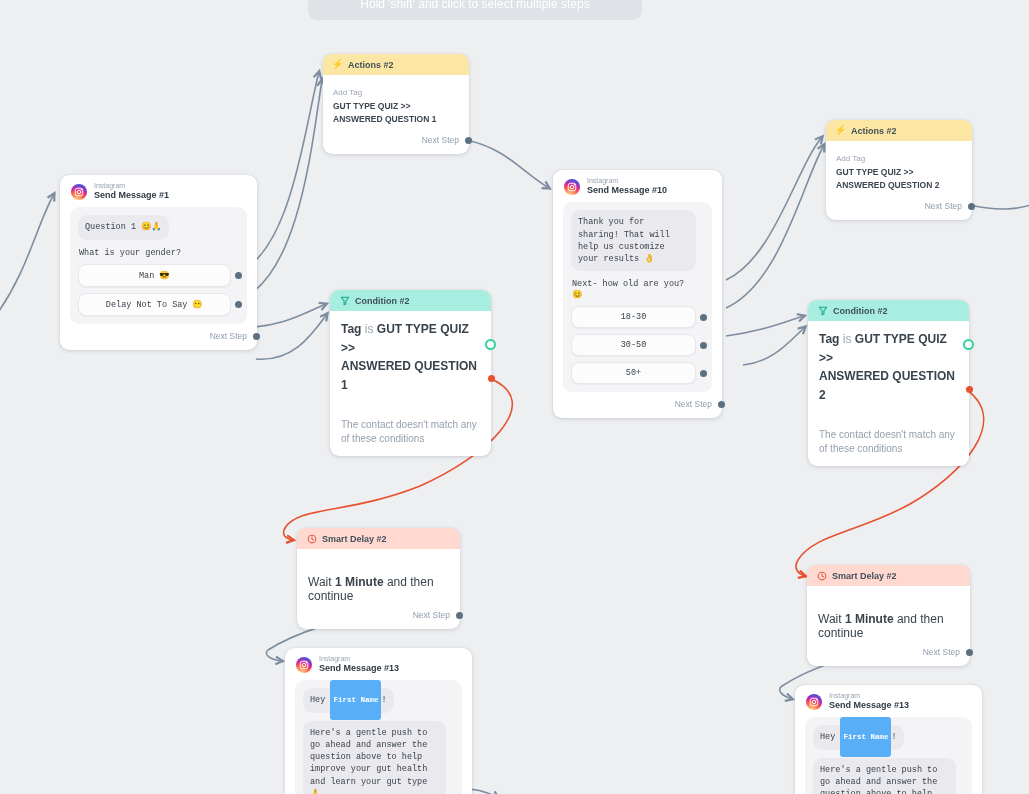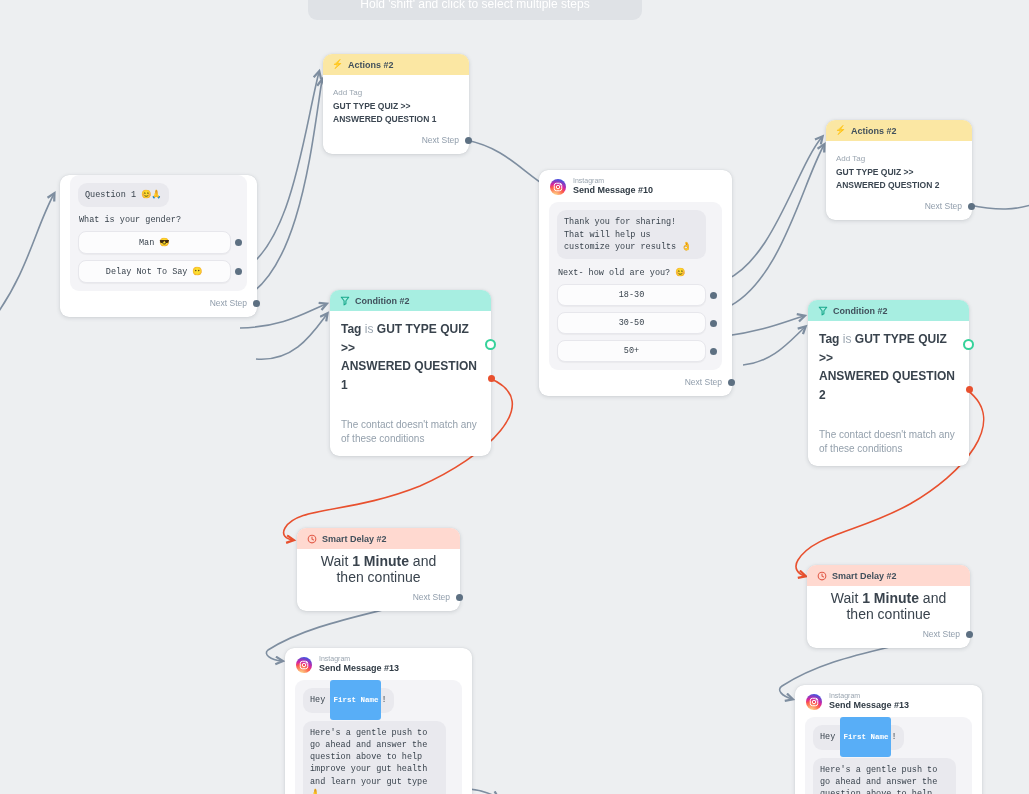--- a/index.html
+++ b/index.html
@@ -59,21 +59,21 @@
   .btn-dot{position:absolute;right:-12px;top:50%;margin-top:-3.5px;}
   .chip{background:var(--chip-blue,#58aef7);color:#fff;border-radius:3px;padding:16px 3px;font-size:7.5px;font-weight:700;}
   
   .cond-body{position:relative;padding:9px 11px 10px;}
   .cond-rule{font-size:12px;color:#39434d;font-weight:700;line-height:1.55;}
   .cond-verb{color:#9aa5b0;font-weight:400;}
   .no-match{margin-top:24px;font-size:10px;color:#94a0ac;text-align:left;line-height:1.4;}
   .port-green{position:absolute;right:-5px;width:7px;height:7px;border:2px solid var(--match-green,#35d29a);background:#fff;border-radius:50%;}
   .port-red{position:absolute;right:-4px;background:var(--red-line,#e8502e);}
   
-  .delay-body{padding:4px 11px 0;font-size:14px;color:#39434d;text-align:center;}
+  .delay-body{padding:26px 11px 0;font-size:12px;color:#39434d;}
   .delay-body b{font-weight:700;}
   
   svg.wires{position:absolute;inset:0;z-index:1;}
   path.c-gray{stroke:var(--gray-line,#7e8ea0);stroke-width:1.6;fill:none;}
   path.c-red{stroke:var(--red-line,#e8502e);stroke-width:1.6;fill:none;}
 </style>
 </head>
 <body>
 
 <div id="canvas">
@@ -119,20 +119,33 @@
       <div class="actions-tag">GUT TYPE QUIZ &gt;&gt;</div>
       <div class="actions-tag">ANSWERED QUESTION 1</div>
     </div>
     <div class="node-footer">
       <span class="next-step">Next Step</span>
       <span class="dot footer-dot"></span>
     </div>
   </div>
 
   <div class="node" style="left:60px;top:175px;width:197px">
+    <div class="ig-header">
+      <span class="ig-icon">
+        <svg viewBox="0 0 24 24" width="10" height="10">
+            <rect x="3" y="3" width="18" height="18" rx="5.5" fill="none" stroke="#fff" stroke-width="2.4"></rect>
+            <circle cx="12" cy="12" r="4.2" fill="none" stroke="#fff" stroke-width="2.4"></circle>
+            <circle cx="17.4" cy="6.6" r="1.6" fill="#fff"></circle>
+          </svg>
+      </span>
+      <span class="ig-meta">
+        <span class="ig-channel">Instagram</span>
+        <span class="ig-title">Send Message #1</span>
+      </span>
+    </div>
     <div class="msg-panel">
       <div class="bubble fit">Question 1 😊🙏</div>
       <div class="msg-question">What is your gender?</div>
       <div class="qr-btn">
         <span>Man 😎</span>
         <span class="dot btn-dot"></span>
       </div>
       <div class="qr-btn">
         <span>Delay Not To Say 😶</span>
         <span class="dot btn-dot"></span>
@@ -162,21 +175,21 @@
       </div>
       <div class="no-match">
         <div>The contact doesn't match any</div>
         <div>of these conditions</div>
       </div>
     </div>
     <span class="port-green" style="top:49px"></span>
     <span class="dot port-red" style="top:85px"></span>
   </div>
 
-  <div class="node" style="left:539px;top:170px;width:193px">
+  <div class="node" style="left:553px;top:170px;width:169px">
     <div class="ig-header">
       <span class="ig-icon">
         <svg viewBox="0 0 24 24" width="10" height="10">
             <rect x="3" y="3" width="18" height="18" rx="5.5" fill="none" stroke="#fff" stroke-width="2.4"></rect>
             <circle cx="12" cy="12" r="4.2" fill="none" stroke="#fff" stroke-width="2.4"></circle>
             <circle cx="17.4" cy="6.6" r="1.6" fill="#fff"></circle>
           </svg>
       </span>
       <span class="ig-meta">
         <span class="ig-channel">Instagram</span>

